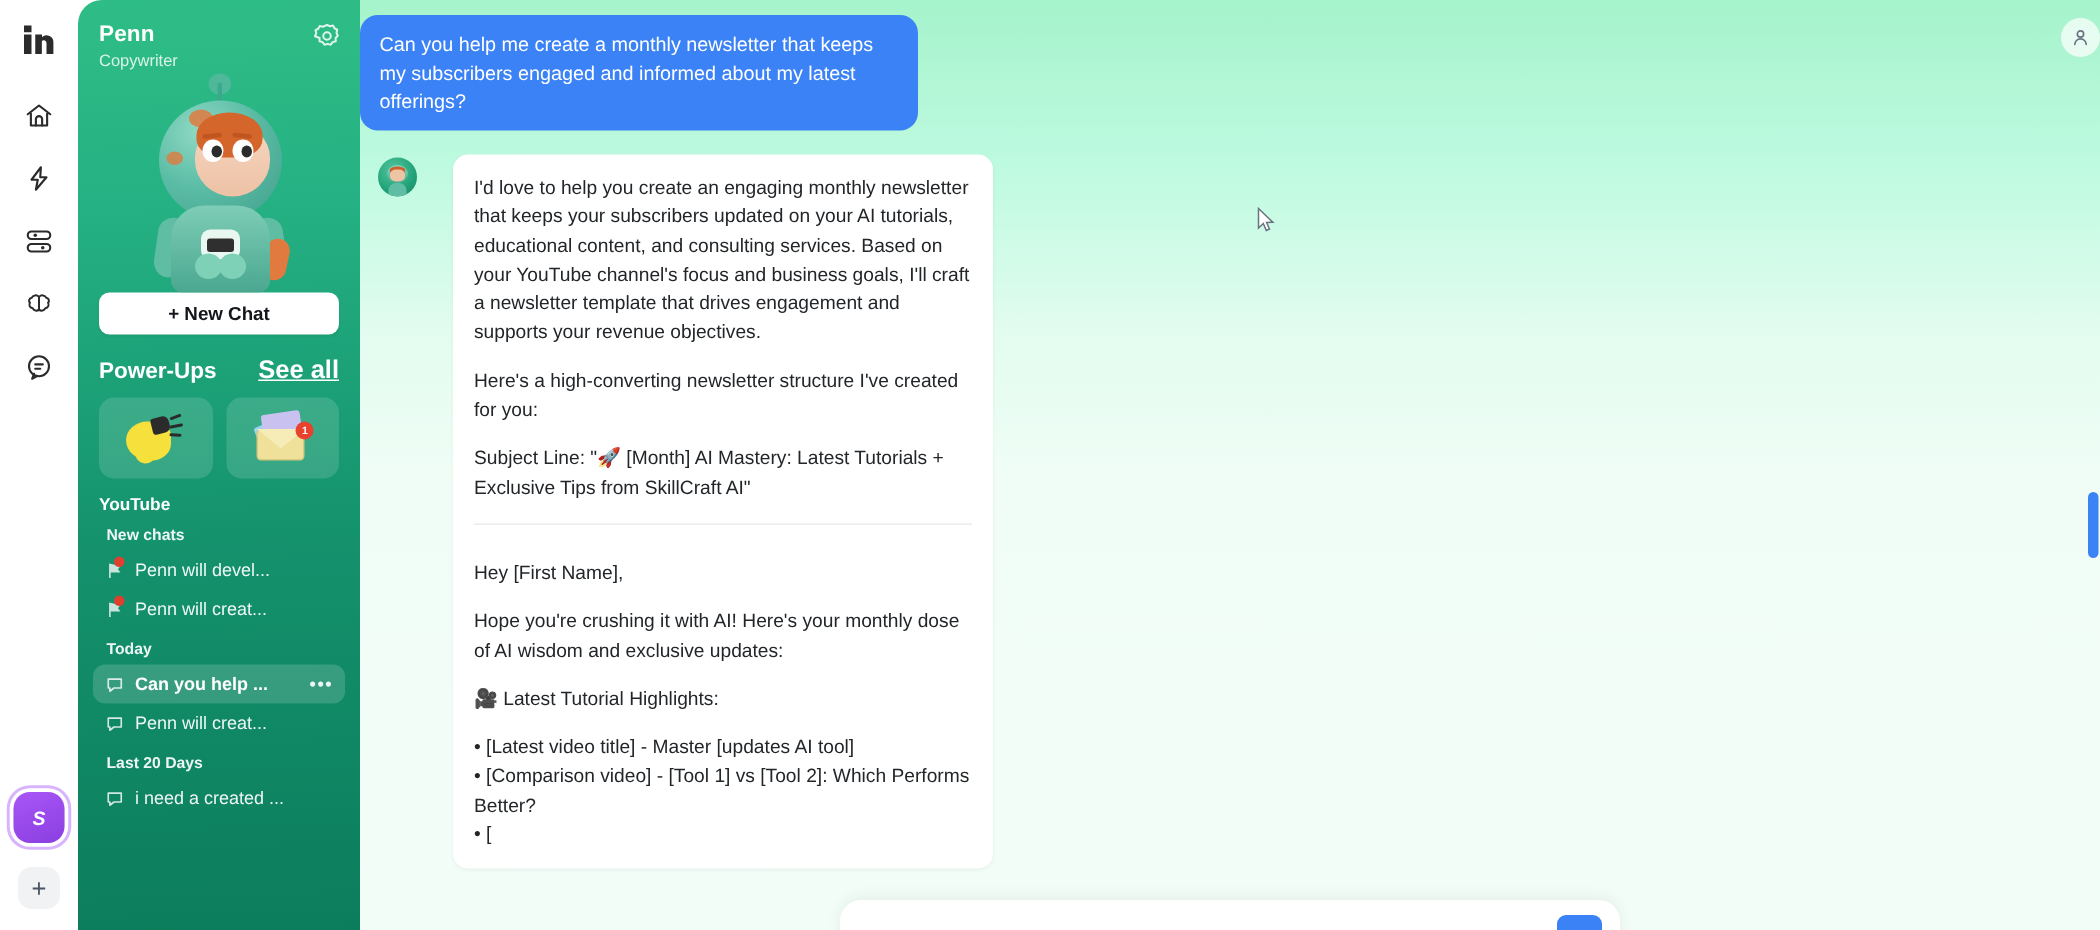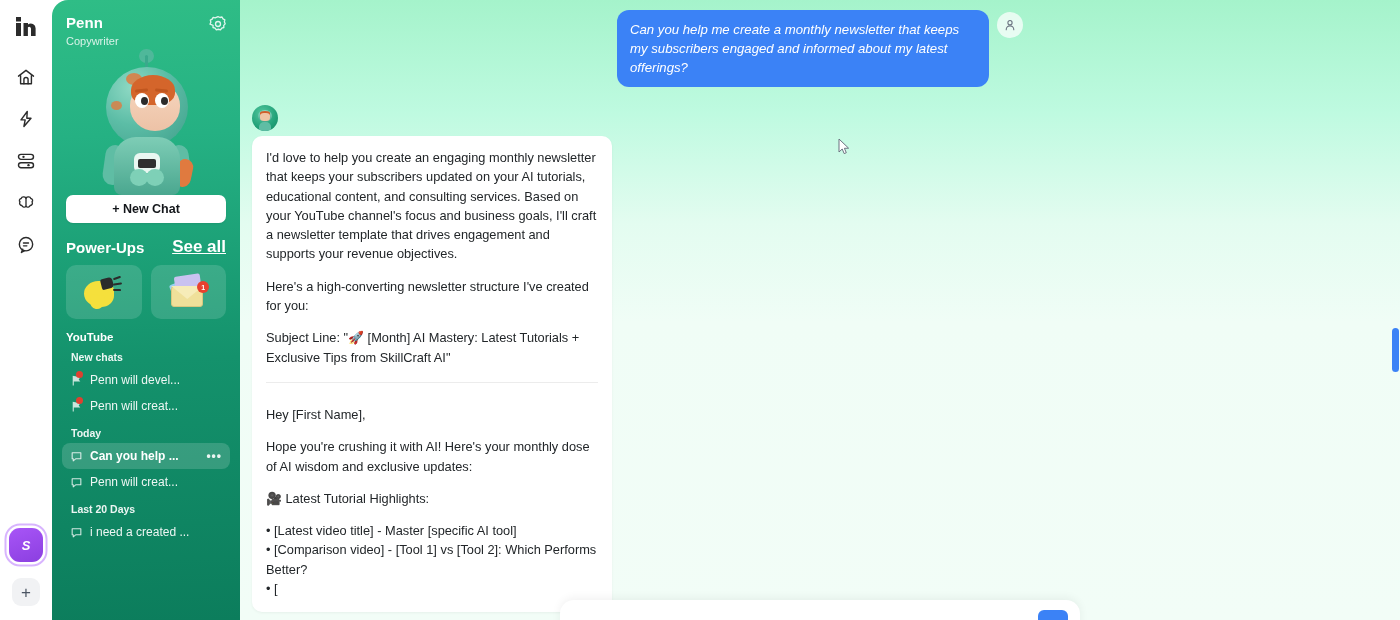--- a/index.html
+++ b/index.html
@@ -155,31 +155,31 @@
   .hist-more { font-size: 12px; letter-spacing:1px; color:#ffffff; opacity:.9; }
 
   
   .main {
     flex: 1 1 auto; height: 620px; position: relative;
     background: linear-gradient(180deg, #a5f3cb 0%, #befae0 18%, #e3fcf0 36%, #f0fdf6 52%, #f2fdf7 100%);
     overflow: hidden;
   }
   .chat-scroll { position:absolute; inset:0; padding: 10px 0 0 0; }
 
-  .user-row { display:flex; justify-content:center; align-items:flex-start; gap:8px; padding-right: 0; font-style: italic; }
+  .user-row { display:flex; justify-content:space-between; align-items:flex-start; gap:8px; padding-right: 0; }
   .user-bubble {
     max-width: 372px; background:#3b82f6; color:#ffffff; border-radius: 12px;
     padding: 10px 13px; font-size: 13.2px; line-height: 19px;
   }
   .user-avatar {
     width:26px; height:26px; border-radius:50%; background: rgba(255,255,255,.72);
     display:flex; align-items:center; justify-content:center; margin-top: 2px; flex:0 0 26px;
   }
 
-  .ai-row { display:flex; align-items:flex-start; gap:5px; margin-top: 16px; padding-left: 12px; flex-direction: column; }
+  .ai-row { display:flex; align-items:flex-start; gap:24px; margin-top: 16px; padding-left: 12px; }
   .ai-avatar {
     width:26px; height:26px; border-radius:50%; flex:0 0 26px; margin-top:2px; overflow:hidden;
     background: radial-gradient(circle at 40% 32%, #53c79e 0%, #21a178 60%, #178561 100%);
     position: relative;
   }
   .aa-helm { position:absolute; left:6px; top:5px; width:14px; height:12px; border-radius:50%;
              background: linear-gradient(180deg,#8ad8c1,#4aa78f); }
   .aa-face { position:absolute; left:8px; top:8px; width:10px; height:8px; border-radius:40%; background:#eec5a4; }
   .aa-hair { position:absolute; left:8px; top:6px; width:10px; height:4px; border-radius:50% 50% 0 0; background:#cf5f2a; }
   .aa-body { position:absolute; left:7px; top:17px; width:12px; height:9px; border-radius:5px 5px 0 0; background:#5fbda4; }
@@ -417,21 +417,21 @@
         </div>
         <div class="ai-card">
           <p>I'd love to help you create an engaging monthly newsletter that keeps your subscribers updated on your AI tutorials, educational content, and consulting services. Based on your YouTube channel's focus and business goals, I'll craft a newsletter template that drives engagement and supports your revenue objectives.</p>
           <p>Here's a high-converting newsletter structure I've created for you:</p>
           <p>Subject Line: "🚀 [Month] AI Mastery: Latest Tutorials + Exclusive Tips from SkillCraft AI"</p>
           <div class="ai-div"></div>
           <p>Hey [First Name],</p>
           <p>Hope you're crushing it with AI! Here's your monthly dose of AI wisdom and exclusive updates:</p>
           <p>🎥 Latest Tutorial Highlights:</p>
           <ul class="ai-bullets" id="assistant-bullets">
-              <li>[Latest video title] - Master [specific AI tool]</li>
+              <li>[Latest video title] - Master [updates AI tool]</li>
               <li>[Comparison video] - [Tool 1] vs [Tool 2]: Which Performs Better?</li>
               <li>[</li>
             </ul>
         </div>
       </div>
     </div>
 
     <div class="composer">
       <div class="composer-send"></div>
     </div>

